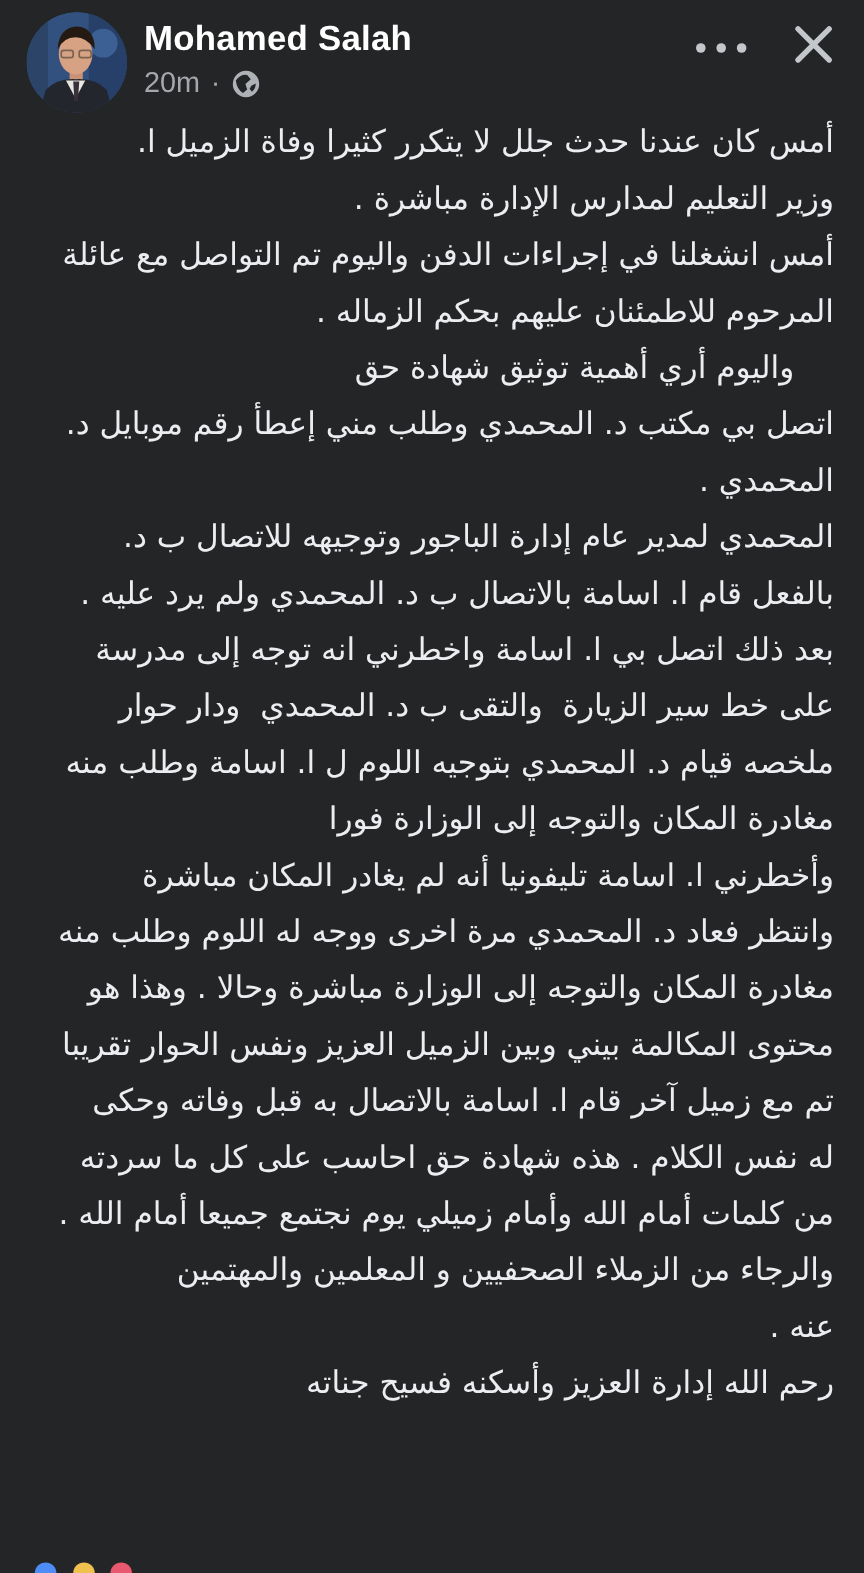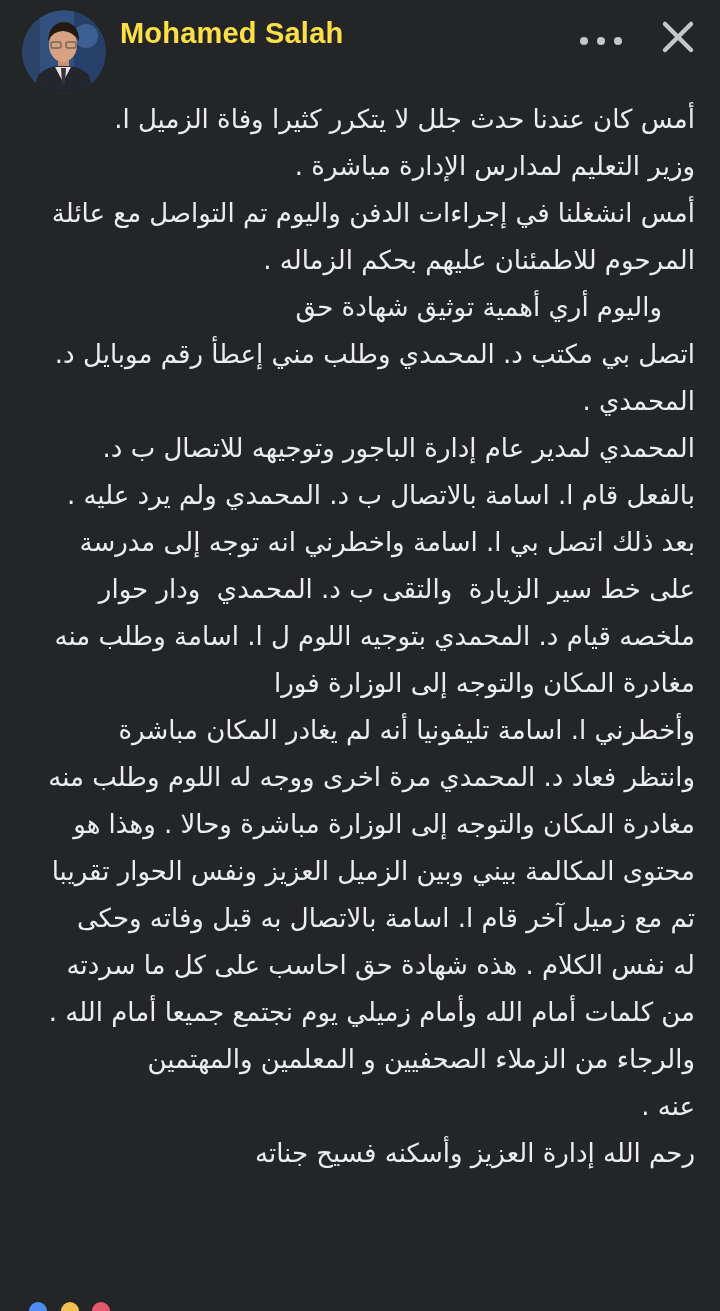--- a/index.html
+++ b/index.html
@@ -9,21 +9,21 @@
     font-family:"Liberation Sans", sans-serif;
   }
   
   .header { position:absolute; top:10px; left:22px; right:16px; height:88px; }
   .avatar {
     position:absolute; left:0; top:0; width:84px; height:84px;
     border-radius:50%; overflow:hidden; cursor:pointer;
   }
   .head-text { position:absolute; left:98px; top:6px; }
   .name {
-    font-size:29px; font-weight:700; color:#fde047; letter-spacing:.2px;
+    font-size:29px; font-weight:700; color:#ffffff; letter-spacing:.2px;
     line-height:34px;
   }
   .meta {
     margin-top:6px; display:flex; align-items:center; gap:9px;
     color:#a4a7ac; font-size:24px; line-height:28px;
   }
   .meta .sep { color:#a4a7ac; }
   .globe { width:24px; height:24px; display:block; }
   .dots-btn { position:absolute; left:548px; top:14px; padding:8px; cursor:pointer; }
   .close-btn { position:absolute; left:629px; top:0px; padding:6px; cursor:pointer; }
@@ -70,20 +70,29 @@
           <rect x="44" y="32" width="10" height="6" rx="2" fill="none" stroke="#7a6450" stroke-width="1.4"></rect>
           <path d="M11,84 L16,65 Q26,55 41,56 Q57,55 67,65 L72,84 Z" fill="#23262d"></path>
           <polygon points="33,57 49,57 41,72" fill="#e9e7e2"></polygon>
           <polygon points="39,58 44,58 43,74 40,74" fill="#39313a"></polygon>
         </g>
       </svg>
     </div>
 
     <div class="head-text">
       <div class="name">Mohamed Salah</div>
+      <div class="meta">
+        <span>20m</span>
+        <span class="sep">·</span>
+        <svg class="globe" viewBox="0 0 24 24">
+          <circle cx="12" cy="12" r="11" fill="#aeb1b6"></circle>
+          <path d="M3.5,9 Q7.5,3.5 13,4.5 L16,8 L11.5,12 L13,16.5 L9.5,19.5 Q4.5,16.5 3.5,9 Z" fill="#242526"></path>
+          <path d="M16.5,13.5 L20,11.5 Q20.5,15.5 17,18.5 L15,16 Z" fill="#242526"></path>
+        </svg>
+      </div>
     </div>
 
     <div class="dots-btn">
       <svg width="46" height="10" viewBox="0 0 46 10">
         <circle cx="6" cy="5" r="4" fill="#c3c7cc"></circle>
         <circle cx="23" cy="5" r="4" fill="#c3c7cc"></circle>
         <circle cx="40" cy="5" r="4" fill="#c3c7cc"></circle>
       </svg>
     </div>
 

